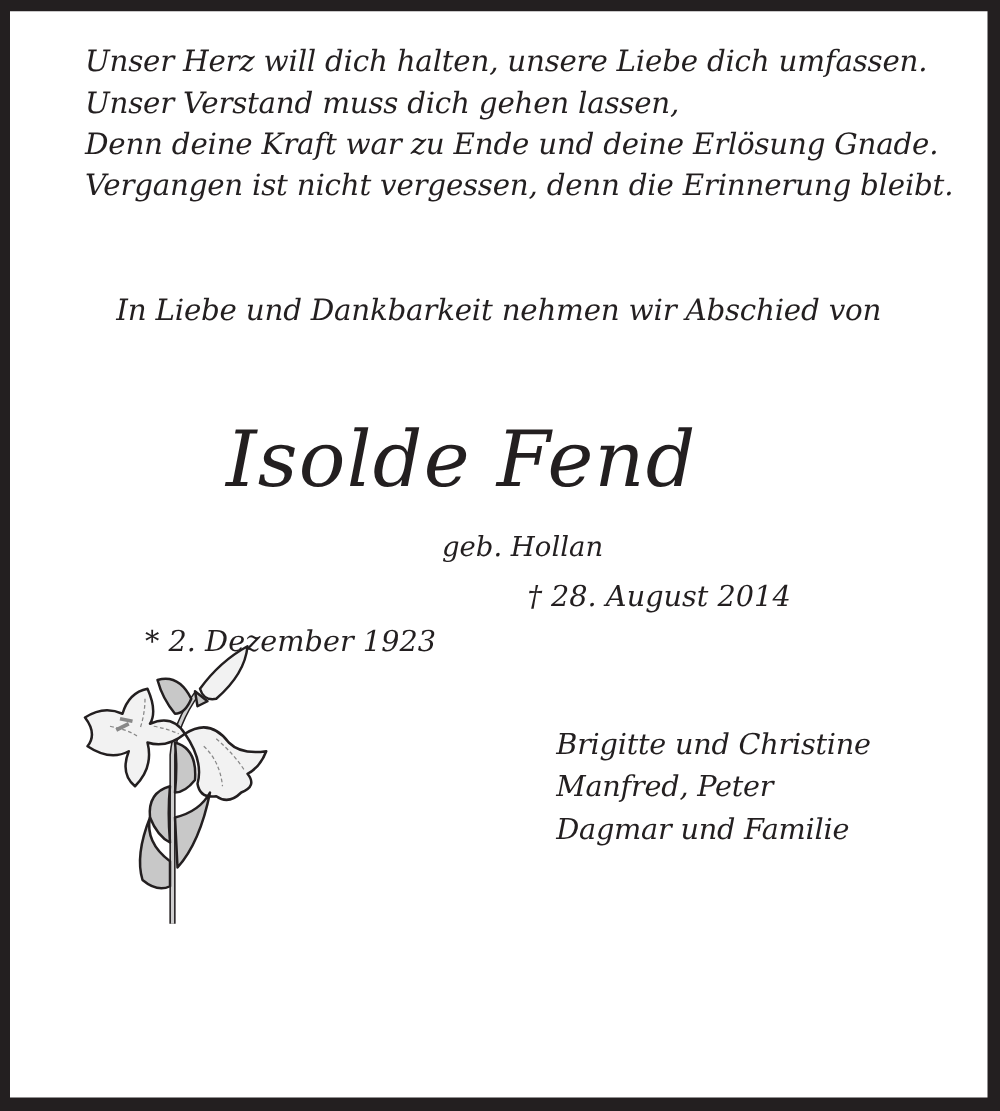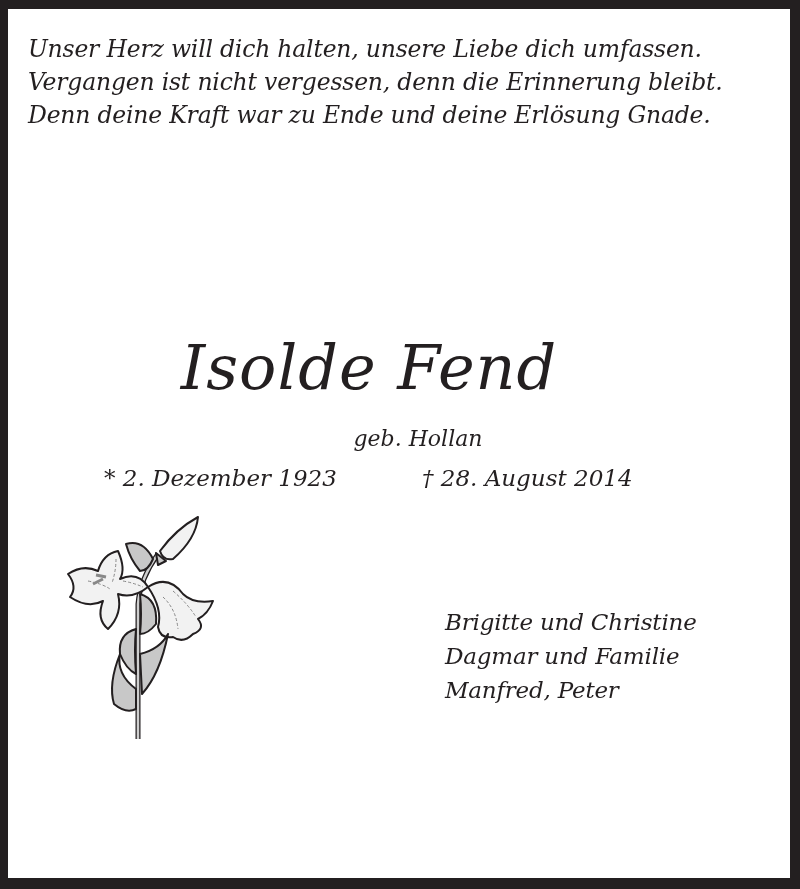--- a/index.html
+++ b/index.html
@@ -4,48 +4,50 @@
   <style>
     html, body { margin: 0; padding: 0; background: #231f20; }
     body { width: 800px; height: 889px; position: relative; overflow: hidden; }
     .frame {
       position: absolute; left: 8px; top: 9px; width: 782px; height: 869px;
       background: #ffffff; color: #231f20;
       font-family: "DejaVu Serif", "Liberation Serif", serif;
     }
     .line { position: absolute; white-space: nowrap; font-style: italic; letter-spacing: -0.2px; }
     .poem { left: 20px; top: 24px; font-size: 23.5px; line-height: 33px; }
-    .poem .line { position: static; display: block; }
+    .poem .line { position: static; display: block; margin-left: 40px; }
     .intro { left: 0; width: 782px; top: 220px; font-size: 23.5px; line-height: 38px; text-align: center; }
     .intro .line { position: static; display: block; }
     .name { position: absolute; left: 0; width: 722px; top: 322px; text-align: center;
       font-size: 62px; font-style: italic; letter-spacing: 1px; }
     .maiden { position: absolute; left: 12px; width: 796px; top: 417px; text-align: center; font-size: 22px; font-style: italic; }
     .dates { position: absolute; top: 456px; font-size: 23px; font-style: italic; white-space: nowrap; }
-    .birth { left: 96px; }
+    .birth { left: 108px; margin-top: 36px; }
     .death { left: 414px; }
     .lily { position: absolute; left: 40px; top: 500px; width: 170px; height: 235px; }
-    .mourners { position: absolute; left: 437px; top: 570px; font-size: 23px; line-height: 34px; font-style: italic; margin-top: 26px; }
+    .mourners { position: absolute; left: 437px; top: 570px; font-size: 23px; line-height: 34px; font-style: italic; }
     .mourners .line { position: static; display: block; }
     .funeral { position: absolute; left: 20px; top: 744px; width: 744px; font-size: 23px; line-height: 34px; font-style: italic; }
     .funeral .line { position: static; display: block; text-align: justify; text-align-last: justify; }
     .funeral .line.last { text-align-last: left; }
   </style>
 </head>
 <body>
 
 <div class="frame">
 
   <div class="line poem" style="position:absolute;">
     <span class="line">Unser Herz will dich halten, unsere Liebe dich umfassen.</span>
+    <span class="line">Unser Verstand muss dich gehen lassen,</span>
+    <span class="line">Denn deine Kraft war zu Ende und deine Erlösung Gnade.</span>
     <span class="line">Vergangen ist nicht vergessen, denn die Erinnerung bleibt.</span>
-    <span class="line">Denn deine Kraft war zu Ende und deine Erlösung Gnade.</span>
   </div>
 
   <div class="line intro" style="position:absolute;">
+    <span class="line">In Liebe und Dankbarkeit nehmen wir Abschied von</span>
   </div>
 
   <div class="name">Isolde Fend</div>
   <div class="maiden">geb. Hollan</div>
 
   <div class="dates birth">* 2. Dezember 1923</div>
   <div class="dates death">† 28. August 2014</div>
 
   <svg class="lily" viewBox="0 0 170 235">
     <g stroke="#231f20" stroke-width="2" stroke-linejoin="round">
@@ -67,18 +69,18 @@
 
       <path d="M88 120 Q70 125 72 145 Q78 160 88 165 Q86 140 88 120 Z" fill="#c8c8c8"></path>
       <path d="M92 85 Q110 90 108 115 Q100 125 92 125 Q94 105 92 85 Z" fill="#c8c8c8"></path>
       <path d="M92 145 Q112 140 120 125 Q112 165 94 185 Z" fill="#c8c8c8"></path>
       <path d="M88 180 Q68 165 72 145 Q60 175 66 195 Q78 205 88 200 Z" fill="#c8c8c8"></path>
     </g>
   </svg>
 
   <div class="mourners">
     <span class="line">Brigitte und Christine</span>
+    <span class="line">Manfred, Peter</span>
     <span class="line">Dagmar und Familie</span>
-    <span class="line">Manfred, Peter</span>
   </div>
 
 
 </div>
 
 </body></html>

